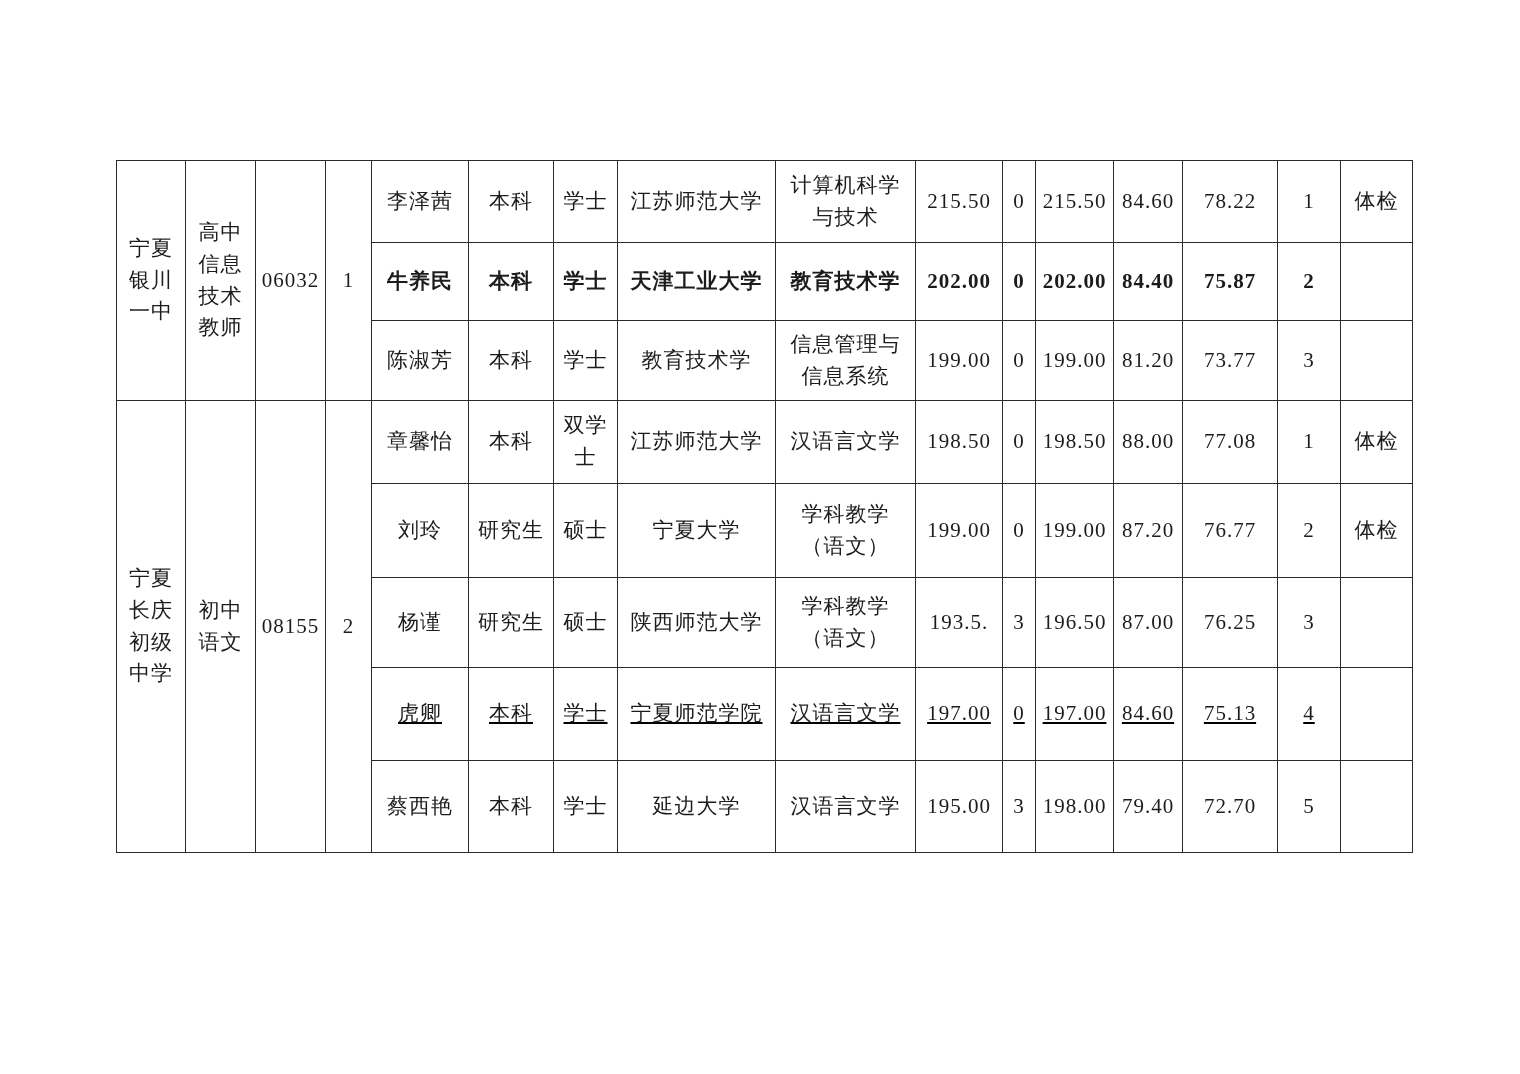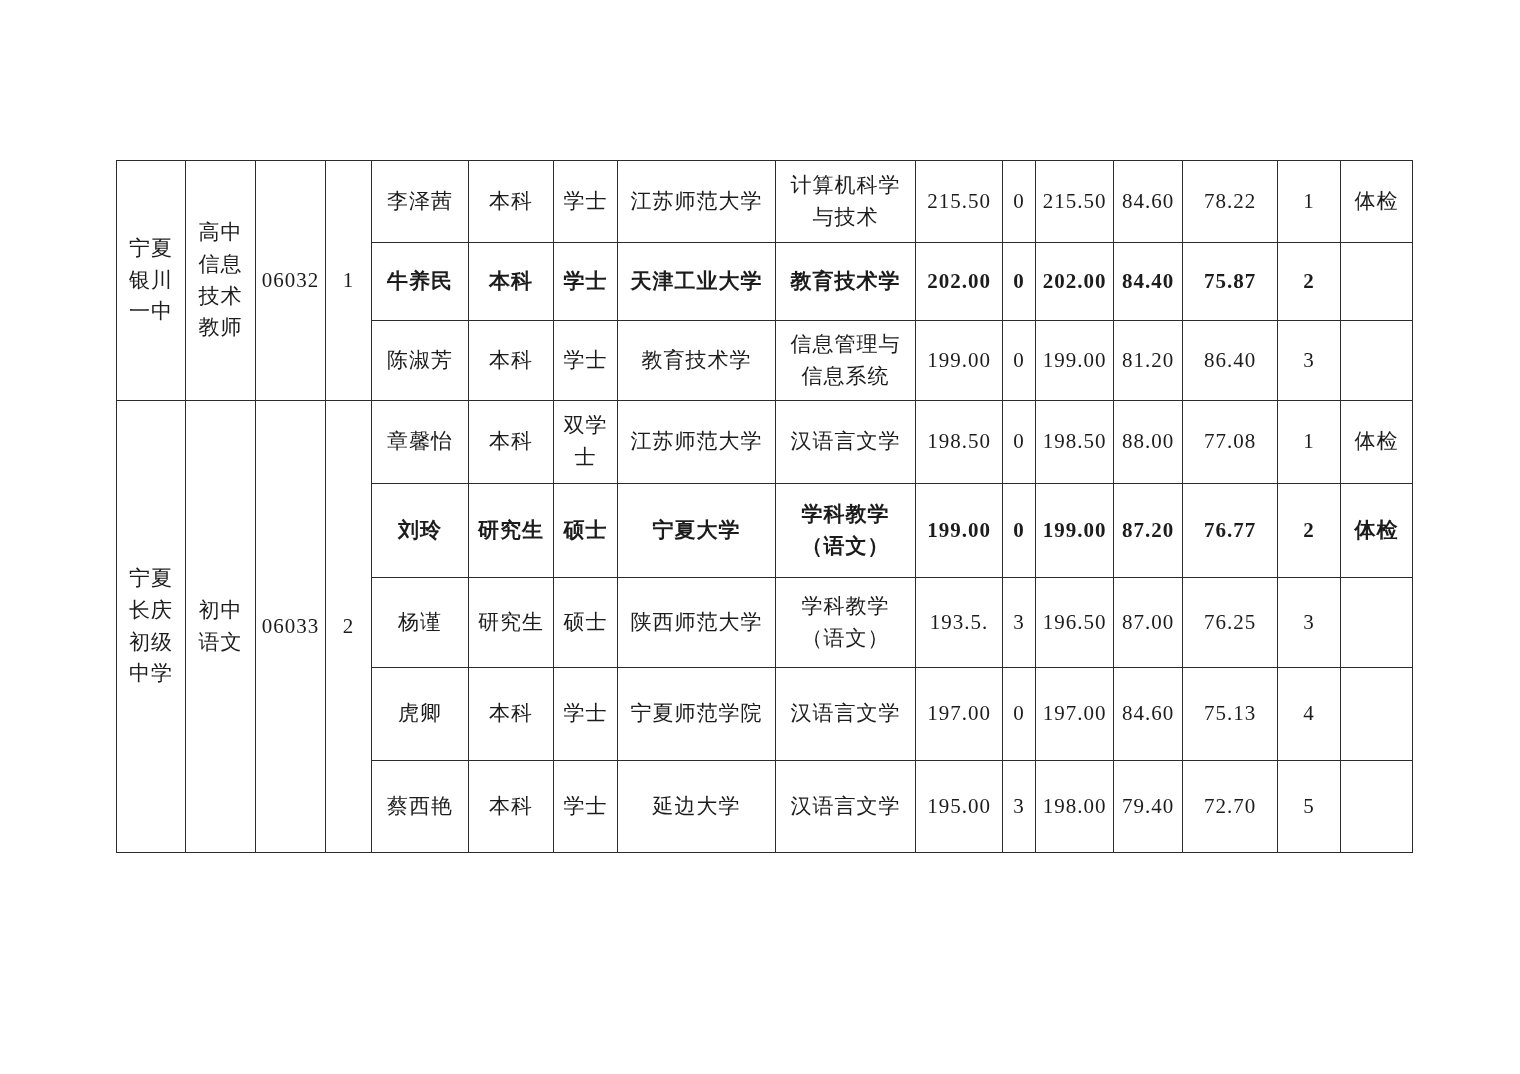--- a/index.html
+++ b/index.html
@@ -50,23 +50,23 @@
   col.c-total { width: 78px; }
   col.c-interview { width: 69px; }
   col.c-final { width: 95px; }
   col.c-rank { width: 63px; }
   col.c-result { width: 72px; }
   
   tr.rh1 { height: 82px; }
   tr.rh2 { height: 78px; font-weight: bold; }
   tr.rh3 { height: 80px; }
   tr.rh4 { height: 83px; }
-  tr.rh5 { height: 94px; font-weight: bold; }
+  tr.rh5 { height: 94px; }
   tr.rh6 { height: 90px; }
-  tr.rh7 { height: 93px; }
+  tr.rh7 { height: 93px; text-decoration: underline; }
   tr.rh8 { height: 92px; }
 </style>
 </head>
 <body>
 
 <div class="page">
   <table class="results">
     <colgroup>
       <col class="c-school">
         <col class="c-position">
@@ -131,33 +131,33 @@
         <td>陈淑芳</td>
         <td>本科</td>
         <td>学士</td>
         <td>教育技术学</td>
         <td>信息管理与
 信息系统</td>
         <td>199.00</td>
         <td>0</td>
         <td>199.00</td>
         <td>81.20</td>
-        <td>86.40</td>
+        <td>73.77</td>
         <td>3</td>
         <td></td>
       </tr>
 
       <tr class="rh4">
         <td rowspan="5">宁夏
 长庆
 初级
 中学</td>
         <td rowspan="5">初中
 语文</td>
-        <td rowspan="5">06033</td>
+        <td rowspan="5">08155</td>
         <td rowspan="5">2</td>
         <td>章馨怡</td>
         <td>本科</td>
         <td>双学
 士</td>
         <td>江苏师范大学</td>
         <td>汉语言文学</td>
         <td>198.50</td>
         <td>0</td>
         <td>198.50</td>

